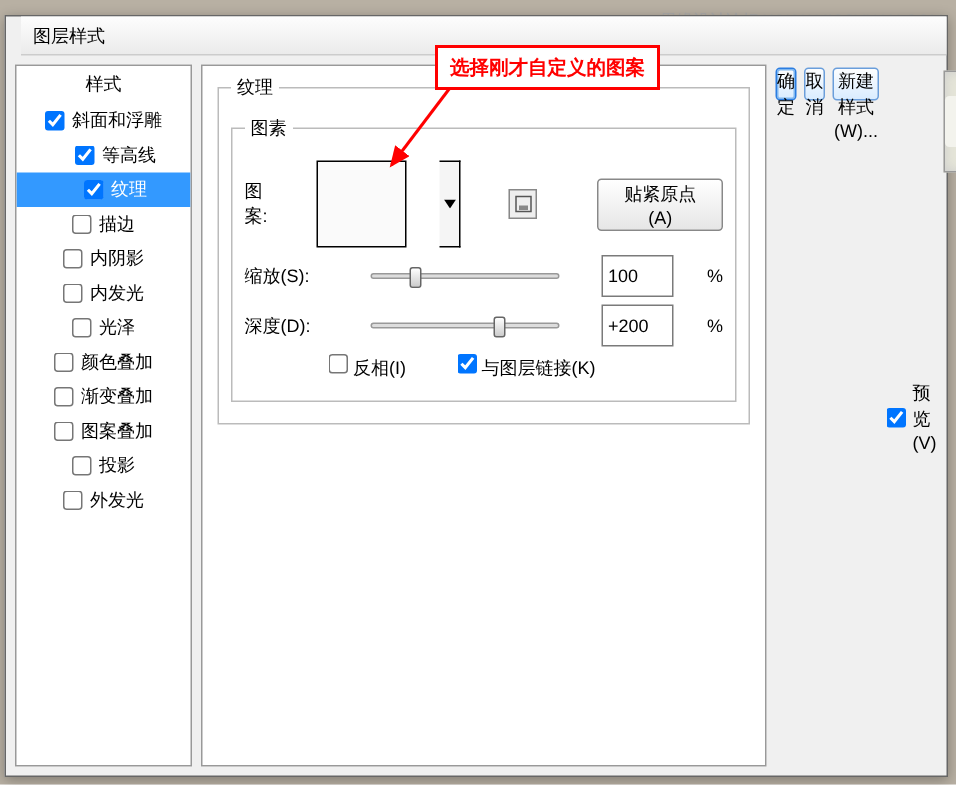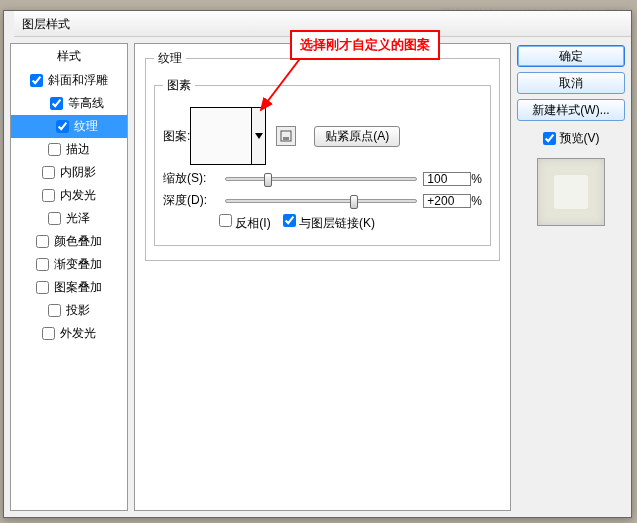--- a/index.html
+++ b/index.html
@@ -13,29 +13,29 @@
 .blend-row { padding: 4px 6px; }
 .style-list { flex: 1; overflow: auto; }
 .style-item { display: flex; align-items: center; padding: 3px 6px; cursor: default; justify-content: center; }
 .style-item.sub { padding-left: 22px; }
 .style-item.active { background: #3399ff; color: #fff; }
 .style-item input[type=checkbox] { margin-right: 5px; }
 .middle-panel { flex: 1; border: 1px solid #999; background: #fff; padding: 6px 10px; }
 fieldset { border: 1px solid #bbb; padding: 10px 8px 8px; }
 legend { padding: 0 4px; }
 .fieldset-inner { border: 1px solid #bbb; padding: 8px; margin-bottom: 6px; }
-.row { display: flex; align-items: center; margin: 5px 0; gap: 0; }
+.row { display: flex; align-items: center; margin: 5px 0; gap: 22px; }
 .pattern-swatch { width: 62px; height: 58px; border: 1px solid #000; background: #fafafa; display: inline-block; position: relative; }
 .pattern-arrow { width: 14px; height: 58px; border: 1px solid #000; border-left: none; display: inline-flex; align-items: center; justify-content: center; background: #f5f5f5; cursor: pointer; }
 .new-preset-btn { width: 20px; height: 20px; border: 1px solid #888; background: #eee; margin-left: 10px; cursor: pointer; display: flex; align-items: center; justify-content: center; }
 .snap-btn { margin-left: 18px; padding: 1px 10px; border: 1px solid #888; border-radius: 3px; background: linear-gradient(#fff,#e6e6e6); cursor: pointer; }
 .slider { flex: 1; height: 4px; background: #ddd; border: 1px solid #999; border-radius: 2px; position: relative; margin: 0 6px; }
 .slider-thumb { position: absolute; top: -5px; width: 8px; height: 14px; background: linear-gradient(#fff,#ccc); border: 1px solid #666; border-radius: 2px; }
-.num-input { width: 48px; height: 14px; border: 1px solid #7a7a7a; padding: 0 3px; text-align: left; background: #fff; }
-.right-panel { width: 108px; display: flex; flex-direction: column; gap: 5px; align-items: stretch; padding-top: 2px; }
+.num-input { width: 48px; height: 28px; border: 1px solid #7a7a7a; padding: 0 3px; text-align: left; background: #fff; }
+.right-panel { width: 108px; display: flex; flex-direction: row; gap: 5px; align-items: stretch; padding-top: 2px; }
 .btn { height: 22px; border: 1px solid #6a9edb; border-radius: 3px; background: linear-gradient(#fdfeff,#d9ecff); cursor: pointer; font-size: 12px; }
 .btn.primary { border: 1px solid #2b7de1; box-shadow: 0 0 0 1px #7fb7f0 inset; }
 .preview-check { display: flex; align-items: center; justify-content: center; gap: 4px; margin: 4px 0; }
 .preview-thumb { width: 68px; height: 68px; border: 1px solid #999; background: #e5e5d8; margin: 2px auto; box-shadow: inset 0 0 8px #ccc; display: flex; align-items: center; justify-content: center; }
 .preview-thumb-inner { width: 34px; height: 34px; background: #f3f3ed; border-radius: 3px; }
 .callout { position: absolute; left: 290px; top: 30px; border: 2px solid #ff0000; background: #fff; color: #ff0000; padding: 4px 8px; font-size: 13px; font-weight: bold; z-index: 10; }
 .arrow-svg { position: absolute; left: 255px; top: 50px; z-index: 9; pointer-events: none; }
 .label-w { width: 56px; }
 </style>
 </head>

